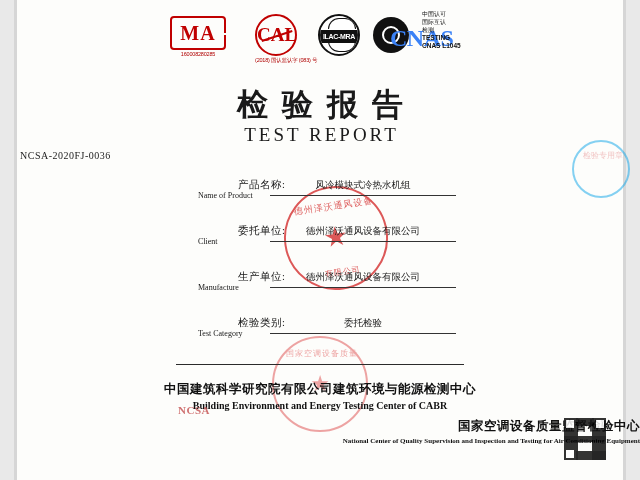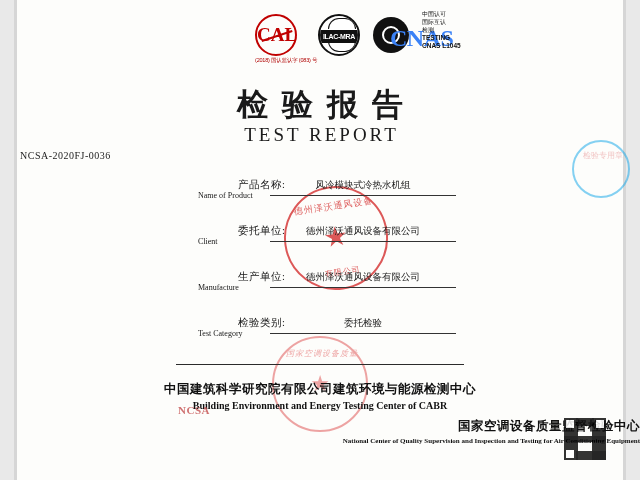--- a/index.html
+++ b/index.html
@@ -364,21 +364,20 @@
   .seal-footer .arc-text {
     position: absolute;
     left: 0; top: 10px;
     width: 96px;
     text-align: center;
     color: #e05a5a;
     font-family: "Liberation Serif", serif;
     font-size: 8px;
     letter-spacing: 1px;
     white-space: nowrap;
-    font-style: italic;
   }
   .seal-corner {
     position: absolute;
     right: 10px; top: 140px;
     width: 58px; height: 58px;
     border-radius: 50%;
     border: 2px solid #0ea5e9;
     opacity: 0.5;
     box-sizing: border-box;
     overflow: hidden;
@@ -430,20 +429,24 @@
 
 <div class="page">
 
   <div class="edge-left"></div>
   <div class="edge-inner-l"></div>
   <div class="edge-right"></div>
   <div class="edge-inner-r"></div>
 
   <div class="cert-row">
 
+    <div class="cert" style="left:0; top:4px;">
+      <div class="ma-logo">MA</div>
+      <div class="caption">160008280285</div>
+    </div>
 
     <div class="cert" style="left:85px; top:2px;">
       <div class="cal-logo">CAL<span class="slash"></span></div>
       <div class="caption">(2018) 国认监认字 (083) 号</div>
     </div>
 
     <div class="cert" style="left:148px; top:2px;">
       <div class="ilac-logo">
         <div class="arc-top"></div>
         <div class="band">ILAC-MRA</div>

